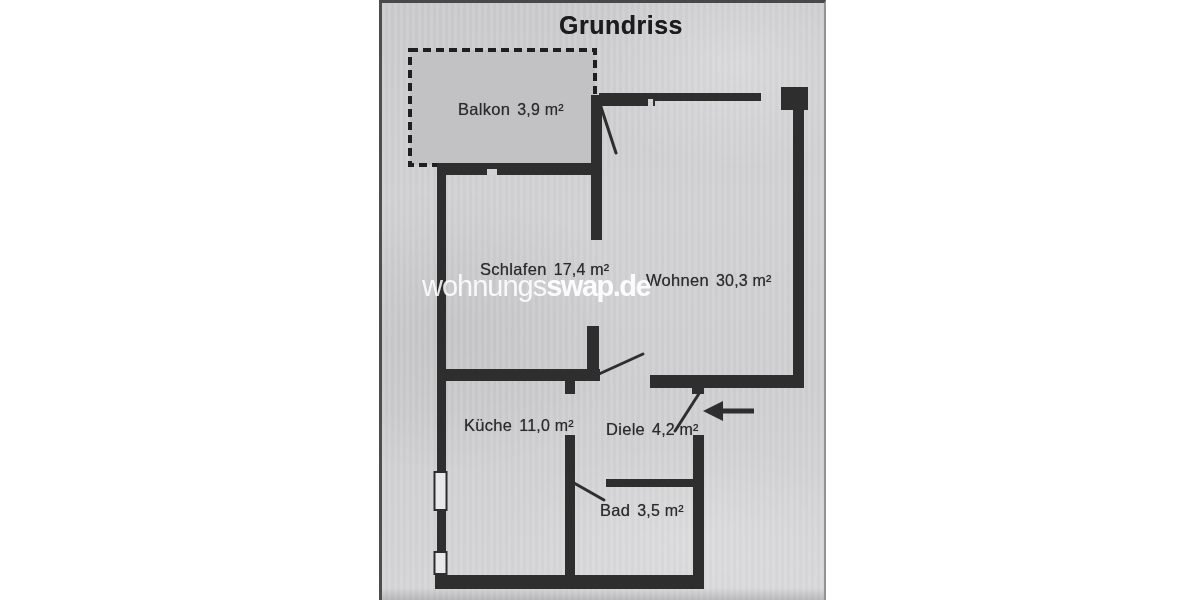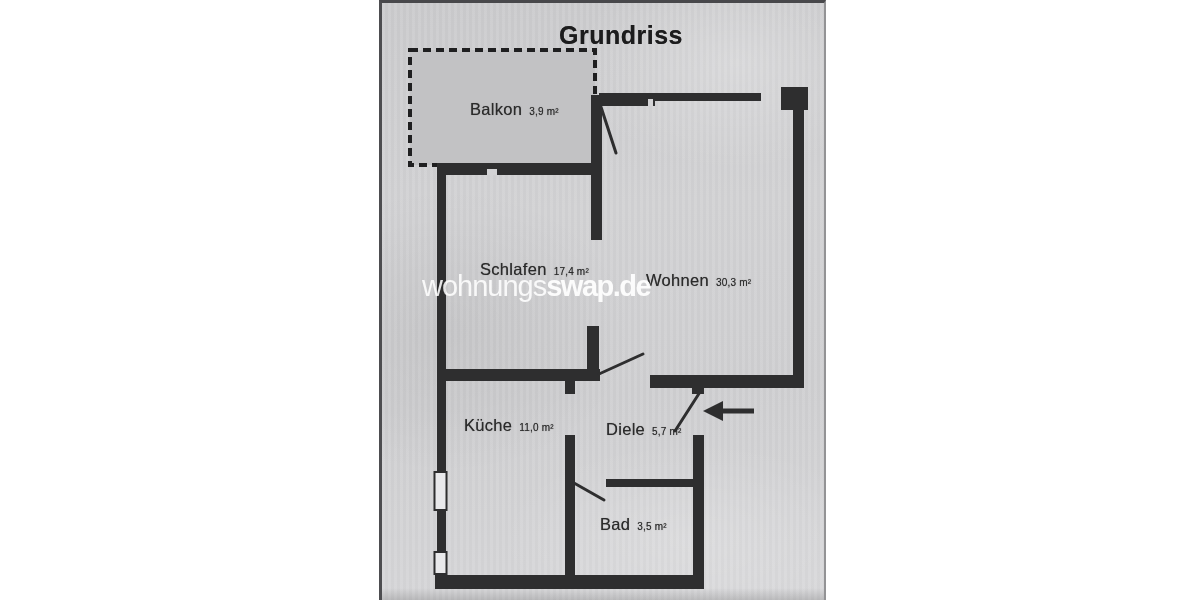--- a/index.html
+++ b/index.html
@@ -34,28 +34,28 @@
   .wall{fill:var(--wall);}
   .window{fill:var(--window-fill);stroke:var(--wall);stroke-width:2;}
   .tick{fill:var(--paper);}
   .balcony{fill:var(--balcony);stroke:#1f1f20;stroke-width:4;stroke-dasharray:8 5;}
   .door{stroke:var(--wall);stroke-width:3;stroke-linecap:round;}
   .arrow-shaft{stroke:var(--wall);stroke-width:5;}
   .arrow-head{fill:var(--wall);}
   .title{
     position:absolute;left:177px;top:8px;
     font-size:25px;font-weight:bold;color:#1c1c1d;letter-spacing:0.5px;
-    text-shadow:0 0 0.6px rgba(30,30,30,0.7);z-index:4;margin-top:10px;
+    text-shadow:0 0 0.6px rgba(30,30,30,0.7);z-index:4;
   }
   .room-label{
     position:absolute;display:inline-flex;align-items:baseline;white-space:nowrap;
     z-index:4;color:var(--ink);text-shadow:0 0 0.7px rgba(45,45,45,0.65);
   }
   .rname{font-size:16.5px;letter-spacing:0.3px;}
-  .rarea{font-size:10px;margin-left:7px;letter-spacing:0.2px;}
+  .rarea{font-size:16px;margin-left:7px;letter-spacing:0.2px;}
   .watermark{
     position:absolute;left:40px;top:269px;z-index:6;white-space:nowrap;
     font-size:29px;color:var(--watermark);letter-spacing:-1px;line-height:1;
   }
   .wm-light{font-weight:300;opacity:0.95;}
   .wm-bold{font-weight:800;letter-spacing:-1.5px;}
 </style>
 </head>
 <body>
 
@@ -95,41 +95,41 @@
 
       <line class="door" x1="219" y1="104" x2="234" y2="150"></line>
       <line class="door" x1="217" y1="371" x2="261" y2="351"></line>
       <line class="door" x1="318" y1="389" x2="293" y2="428"></line>
       <line class="door" x1="192" y1="480" x2="222" y2="497"></line>
 
       <line class="arrow-shaft" x1="372" y1="408" x2="338" y2="408"></line>
       <polygon class="arrow-head" points="321,408 341,398 341,418"></polygon>
     </svg>
 
-    <div class="room-label" style="left:88px;top:97px">
+    <div class="room-label" style="left:76px;top:97px">
       <span class="rname">Balkon</span>
       <span class="rarea">3,9 m²</span>
     </div>
     <div class="room-label" style="left:98px;top:257px">
       <span class="rname">Schlafen</span>
       <span class="rarea">17,4 m²</span>
     </div>
     <div class="room-label" style="left:264px;top:268px">
       <span class="rname">Wohnen</span>
       <span class="rarea">30,3 m²</span>
     </div>
     <div class="room-label" style="left:82px;top:413px">
       <span class="rname">Küche</span>
       <span class="rarea">11,0 m²</span>
     </div>
     <div class="room-label" style="left:224px;top:417px">
       <span class="rname">Diele</span>
-      <span class="rarea">5,7 m²</span>
+      <span class="rarea">4,2 m²</span>
     </div>
-    <div class="room-label" style="left:218px;top:512px">
+    <div class="room-label" style="left:218px;top:498px">
       <span class="rname">Bad</span>
       <span class="rarea">3,5 m²</span>
     </div>
 
     <div class="watermark">
       <span class="wm-light">wohnungs</span><span class="wm-bold">swap.de</span>
     </div>
 
   </div>
 </div>

